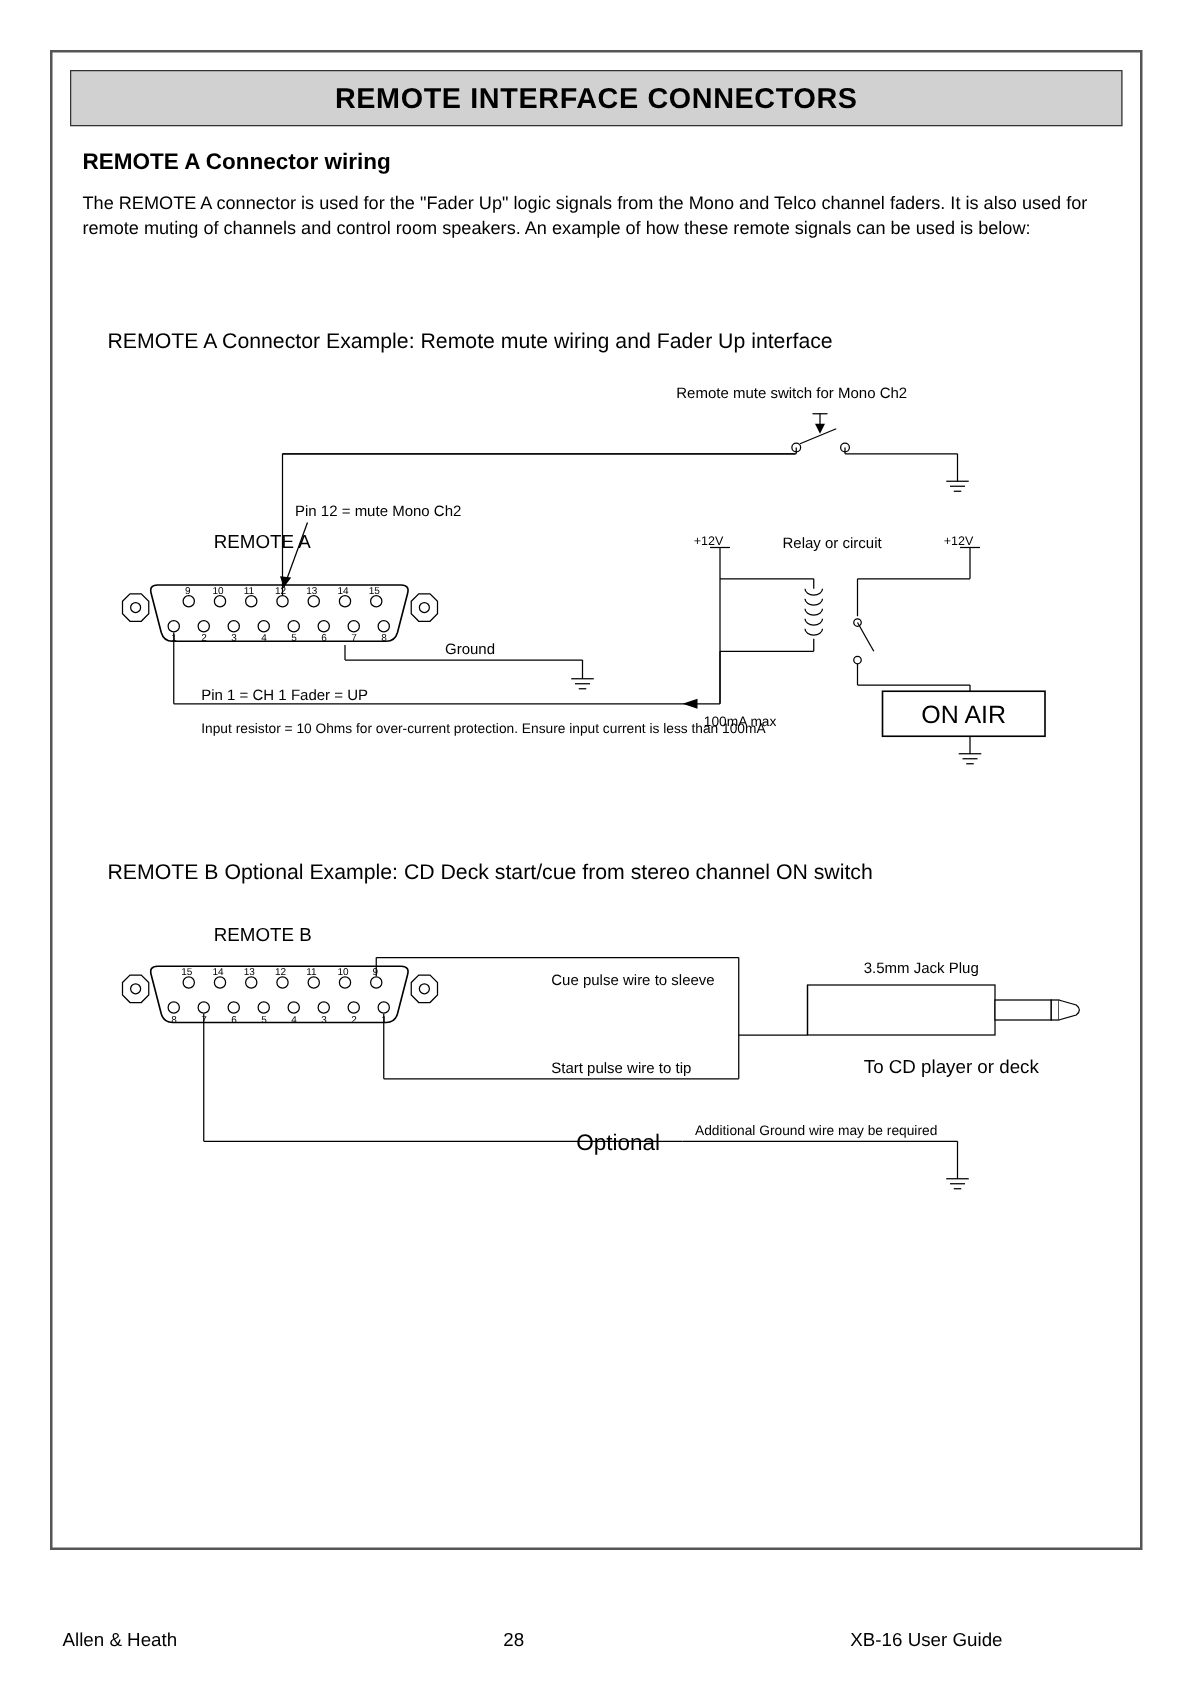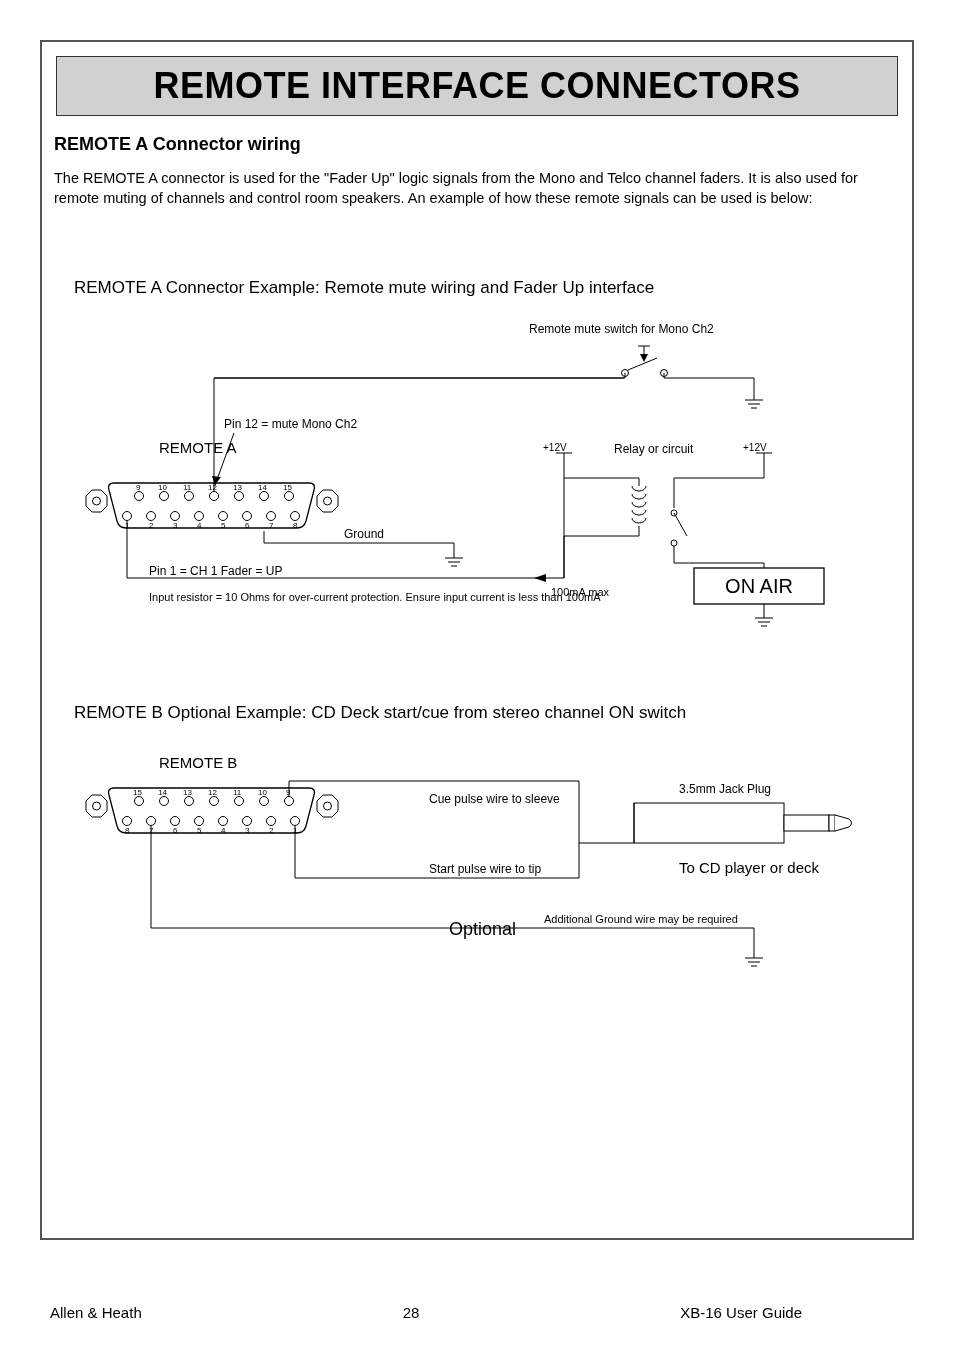--- a/index.html
+++ b/index.html
@@ -22,25 +22,25 @@
     padding: 0 0 0 0;
     min-height: 1200px;
   }
   .title-bar {
     background: #d1d1d1;
     border: 1.5px solid #333;
     margin: 14px 14px 0 14px;
     padding: 8px 0;
     text-align: center;
     font-weight: 700;
-    font-size: 36px;
+    font-size: 23px;
     letter-spacing: 0.5px;
   }
   .content {
-    padding: 18px 24px 0 12px;
+    padding: 18px 24px 0 24px;
   }
   .h1 {
     font-weight: 700;
     font-size: 18px;
     margin: 0 0 4px 0;
   }
   .body-text {
     font-size: 14.5px;
     line-height: 1.35;
     margin: 14px 0 70px 0;

